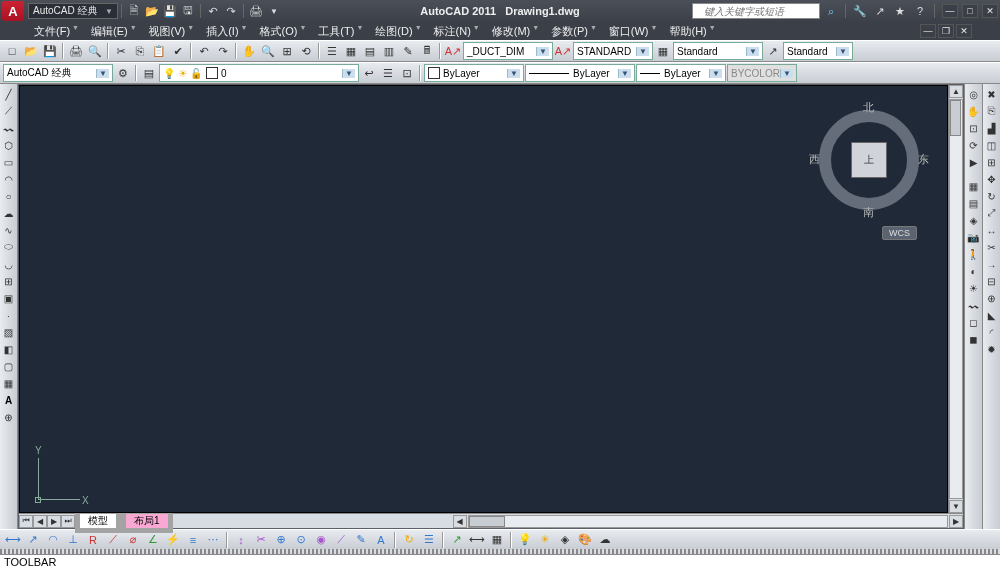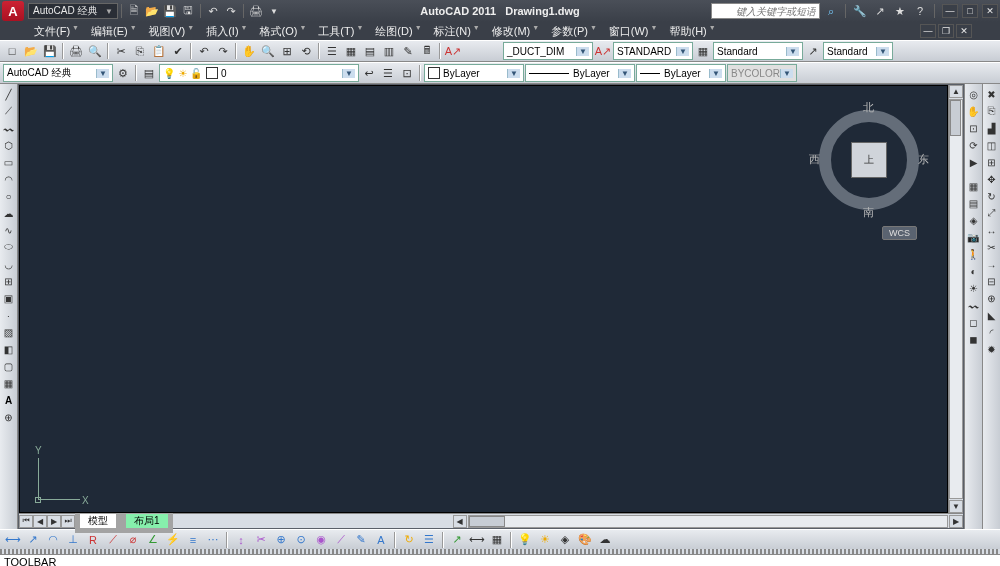--- a/index.html
+++ b/index.html
@@ -6,21 +6,21 @@
 body { width: 1000px; height: 566px; background: #5a5f68; overflow: hidden; font-size: 11px; color: #e8e8e8; position: relative; }
 
 
 .titlebar { height: 22px; background: linear-gradient(#4a4f58,#3a3f48); display: flex; align-items: center; padding: 0 2px; position: relative; }
 .app-logo { width: 22px; height: 20px; background: linear-gradient(#c23,#a12); border-radius: 3px; display: flex; align-items: center; justify-content: center; color:#fff; font-weight:bold; font-size:13px; margin-right:4px;}
 .ws-dd { height: 16px; background: #2a2e36; border: 1px solid #666; display: flex; align-items: center; padding: 0 4px; font-size: 10px; min-width: 90px; justify-content: space-between;}
 .ws-dd .tri { font-size: 8px; color:#aaa; }
 .tb-icon { width: 16px; height: 16px; margin: 0 1px; display: flex; align-items: center; justify-content: center; font-size: 11px; color: #ddd; cursor: pointer; }
 .tb-sep { width: 1px; height: 14px; background: #222; margin: 0 3px; border-right:1px solid #666;}
 .title-center { position: absolute; left: 50%; transform: translateX(-50%); font-size: 11px; color: #eee; font-weight: bold;}
-.search-box { height: 16px; width: 109px; background: #fff; border: 1px solid #888; color: #888; font-size: 10px; padding: 0 3px; font-style:italic;text-align:right;}
+.search-box { height: 16px; width: 128px; background: #fff; border: 1px solid #888; color: #888; font-size: 10px; padding: 0 11px; font-style:italic;}
 .win-btn { width: 16px; height: 14px; background: #3a3f48; border: 1px solid #555; margin-left: 2px; display:flex; align-items:center; justify-content:center; font-size:9px; cursor:pointer;}
 
 
 .menubar { height: 18px; background: #3a3f48; display: flex; align-items: center; padding: 0 28px 0 28px; }
 .menu-item { padding: 0 6px; font-size: 11px; color: #eee; cursor: pointer; display:flex; gap:2px;}
 .menu-item .tri{font-size:7px;color:#aaa;}
 .menubar .right { margin-left: auto; display: flex; }
 
 
 .toolbar-row { height: 22px; background: linear-gradient(#e8ebef,#c8cdd4); border-top: 1px solid #fff; border-bottom: 1px solid #888; display: flex; align-items: center; padding: 0 3px; gap: 1px;}
@@ -49,21 +49,21 @@
 .vc-ring{position:absolute;left:10px;top:10px;width:100px;height:100px;border:12px solid rgba(130,138,150,.7);border-radius:50%;}
 .vc-cube{position:absolute;left:42px;top:42px;width:36px;height:36px;background:#d0d4da;border:1px solid #666;display:flex;align-items:center;justify-content:center;color:#333;font-size:10px;}
 .vc-n{position:absolute;left:54px;top:0;color:#bbb;font-size:11px;}
 .vc-s{position:absolute;left:54px;bottom:0;color:#bbb;font-size:11px;}
 .vc-e{position:absolute;right:0;top:52px;color:#bbb;font-size:11px;}
 .vc-w{position:absolute;left:0;top:52px;color:#bbb;font-size:11px;}
 .wcs-badge{position:absolute;right:30px;top:140px;background:rgba(130,138,150,.6);border:1px solid #777;padding:1px 6px;font-size:9px;color:#ddd;border-radius:2px;}
 
 .hscroll { height: 15px; background: #d8dde4; border-top: 1px solid #888; display: flex; align-items: center;}
 .tab { background: #fff; border: 5px solid #a3a3a3; padding: 0 8px; font-size: 10px; color: #000;}
-.tab.inactive{background:#86efac;}
+.tab.inactive{background:#f9a8d4;}
 .sbtn{width:14px;height:13px;background:#d8dde4;border:1px solid #999;display:flex;align-items:center;justify-content:center;font-size:8px;color:#333;}
 .strack{flex:1;background:#e8ebef;height:13px;border:1px solid #999;margin:0 1px;position:relative;}
 .sthumb{position:absolute;left:0;top:0;width:36px;height:11px;background:#c8cdd4;border:1px solid #888;}
 .vscroll{width:15px;background:#d8dde4;border-left:1px solid #888;display:flex;flex-direction:column;}
 .vstrack{flex:1;background:#e8ebef;border:1px solid #999;margin:1px 0;position:relative;}
 .vsthumb{position:absolute;top:0;left:0;height:36px;width:11px;background:#c8cdd4;border:1px solid #888;}
 
 
 .bottom-tb{height:20px;background:linear-gradient(#e8ebef,#c8cdd4);border-top:1px solid #fff;display:flex;align-items:center;padding:0 4px;gap:2px;}
 .cmd-area{height:34px;background:#fff;border-top:1px solid #888;padding:1px 4px;color:#000;font-size:11px;font-family:SimSun,monospace;line-height:13px;overflow:hidden;}
@@ -187,21 +187,21 @@
   <div class="tool-btn">⟲</div>
   <div class="tb-sep2"></div>
   <div class="tool-btn">☰</div>
   <div class="tool-btn">▦</div>
   <div class="tool-btn">▤</div>
   <div class="tool-btn">▥</div>
   <div class="tool-btn">✎</div>
   <div class="tool-btn">🖩</div>
   <div class="tb-sep2"></div>
   <div class="tool-btn" style="color:#c33;">A↗</div>
-  <div class="combo" style="min-width:90px;margin-left:40px;">
+  <div class="combo" style="min-width:90px;">
       <span>_DUCT_DIM</span>
       <span class="tri">▼</span>
     </div>
   <div class="tool-btn" style="color:#c33;">A↗</div>
   <div class="combo" style="min-width:80px;">
       <span>STANDARD</span>
       <span class="tri">▼</span>
     </div>
   <div class="tool-btn">▦</div>
   <div class="combo" style="min-width:90px;">

